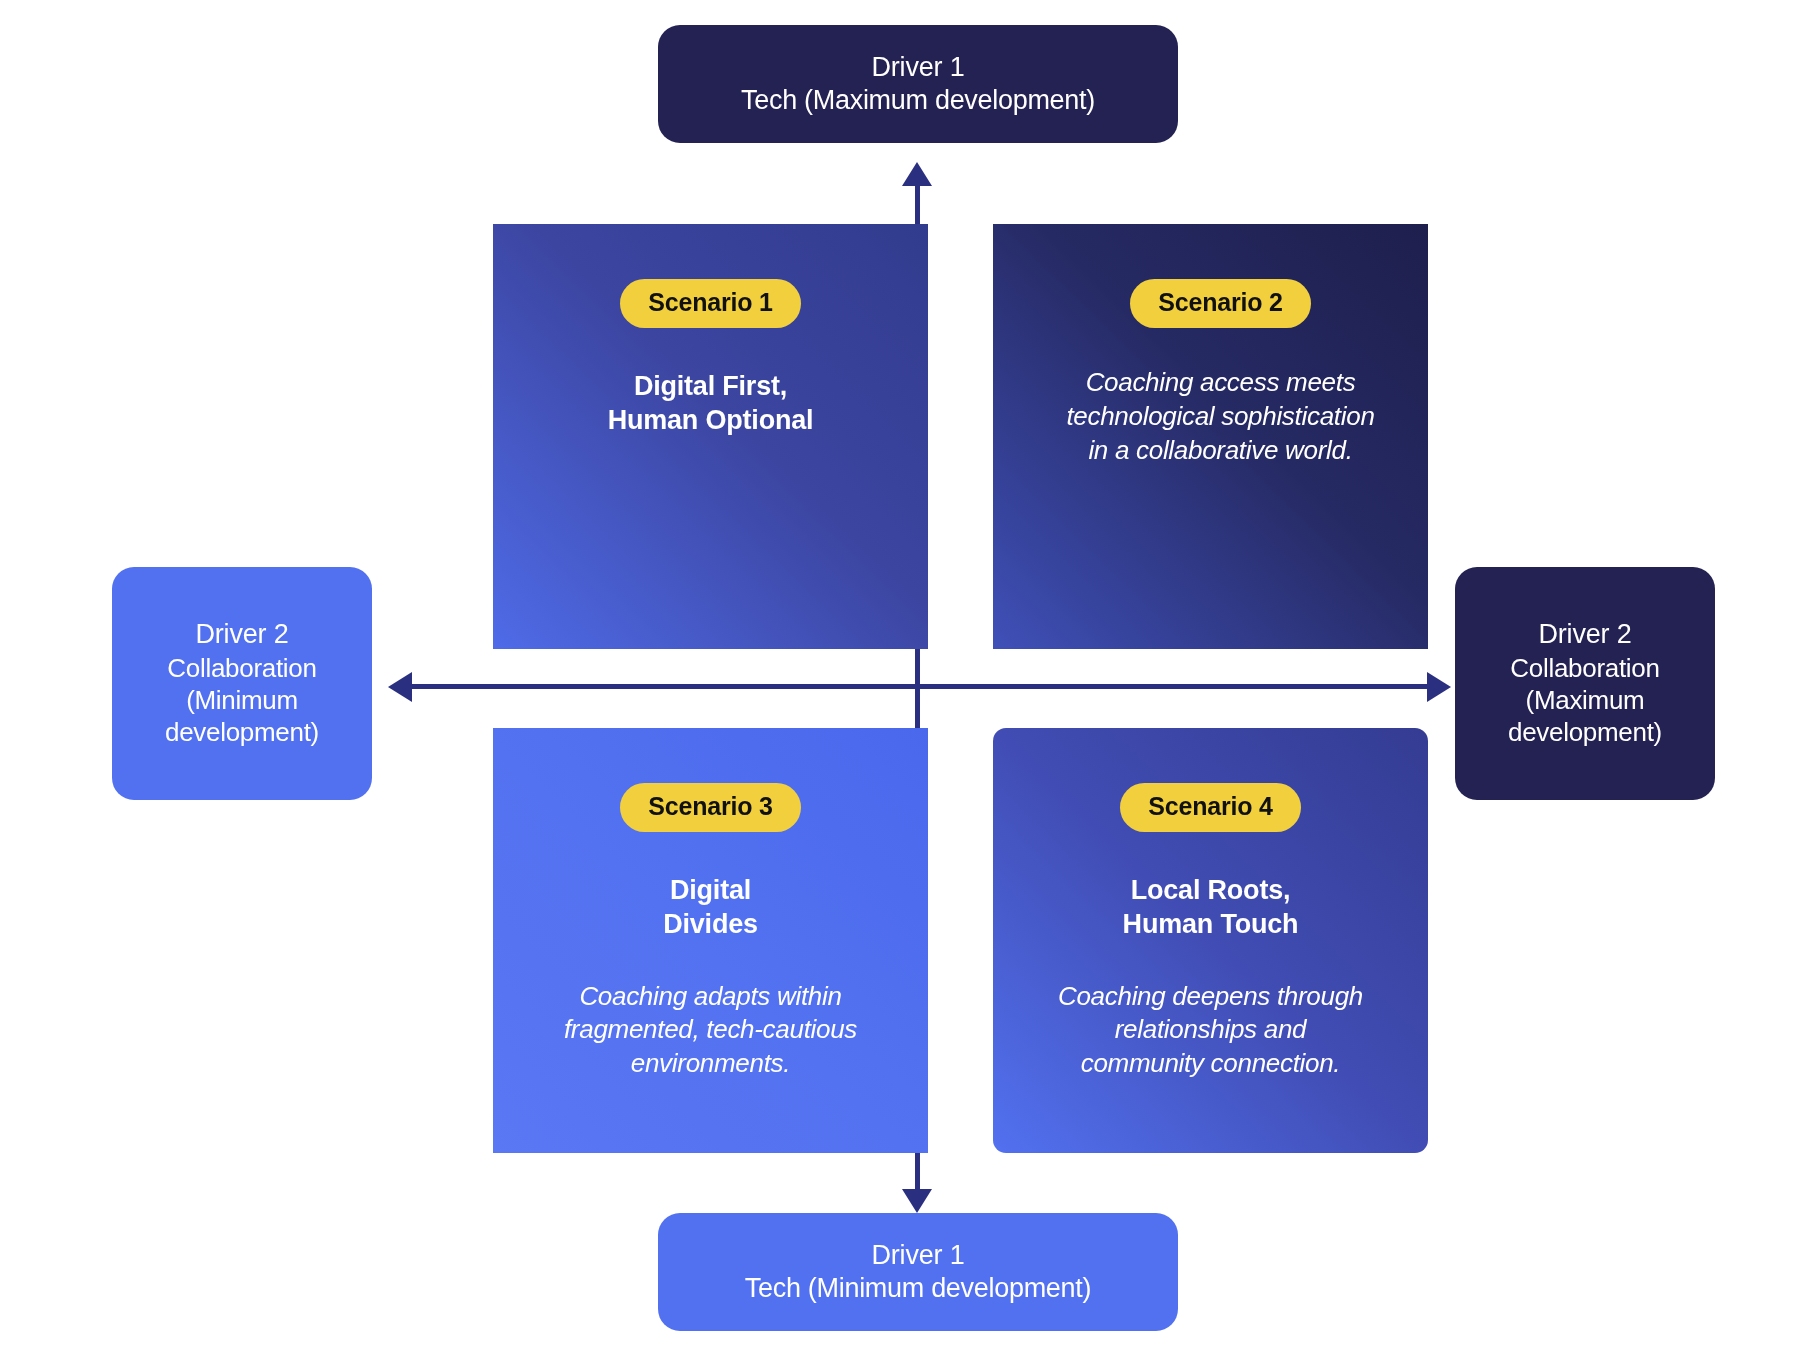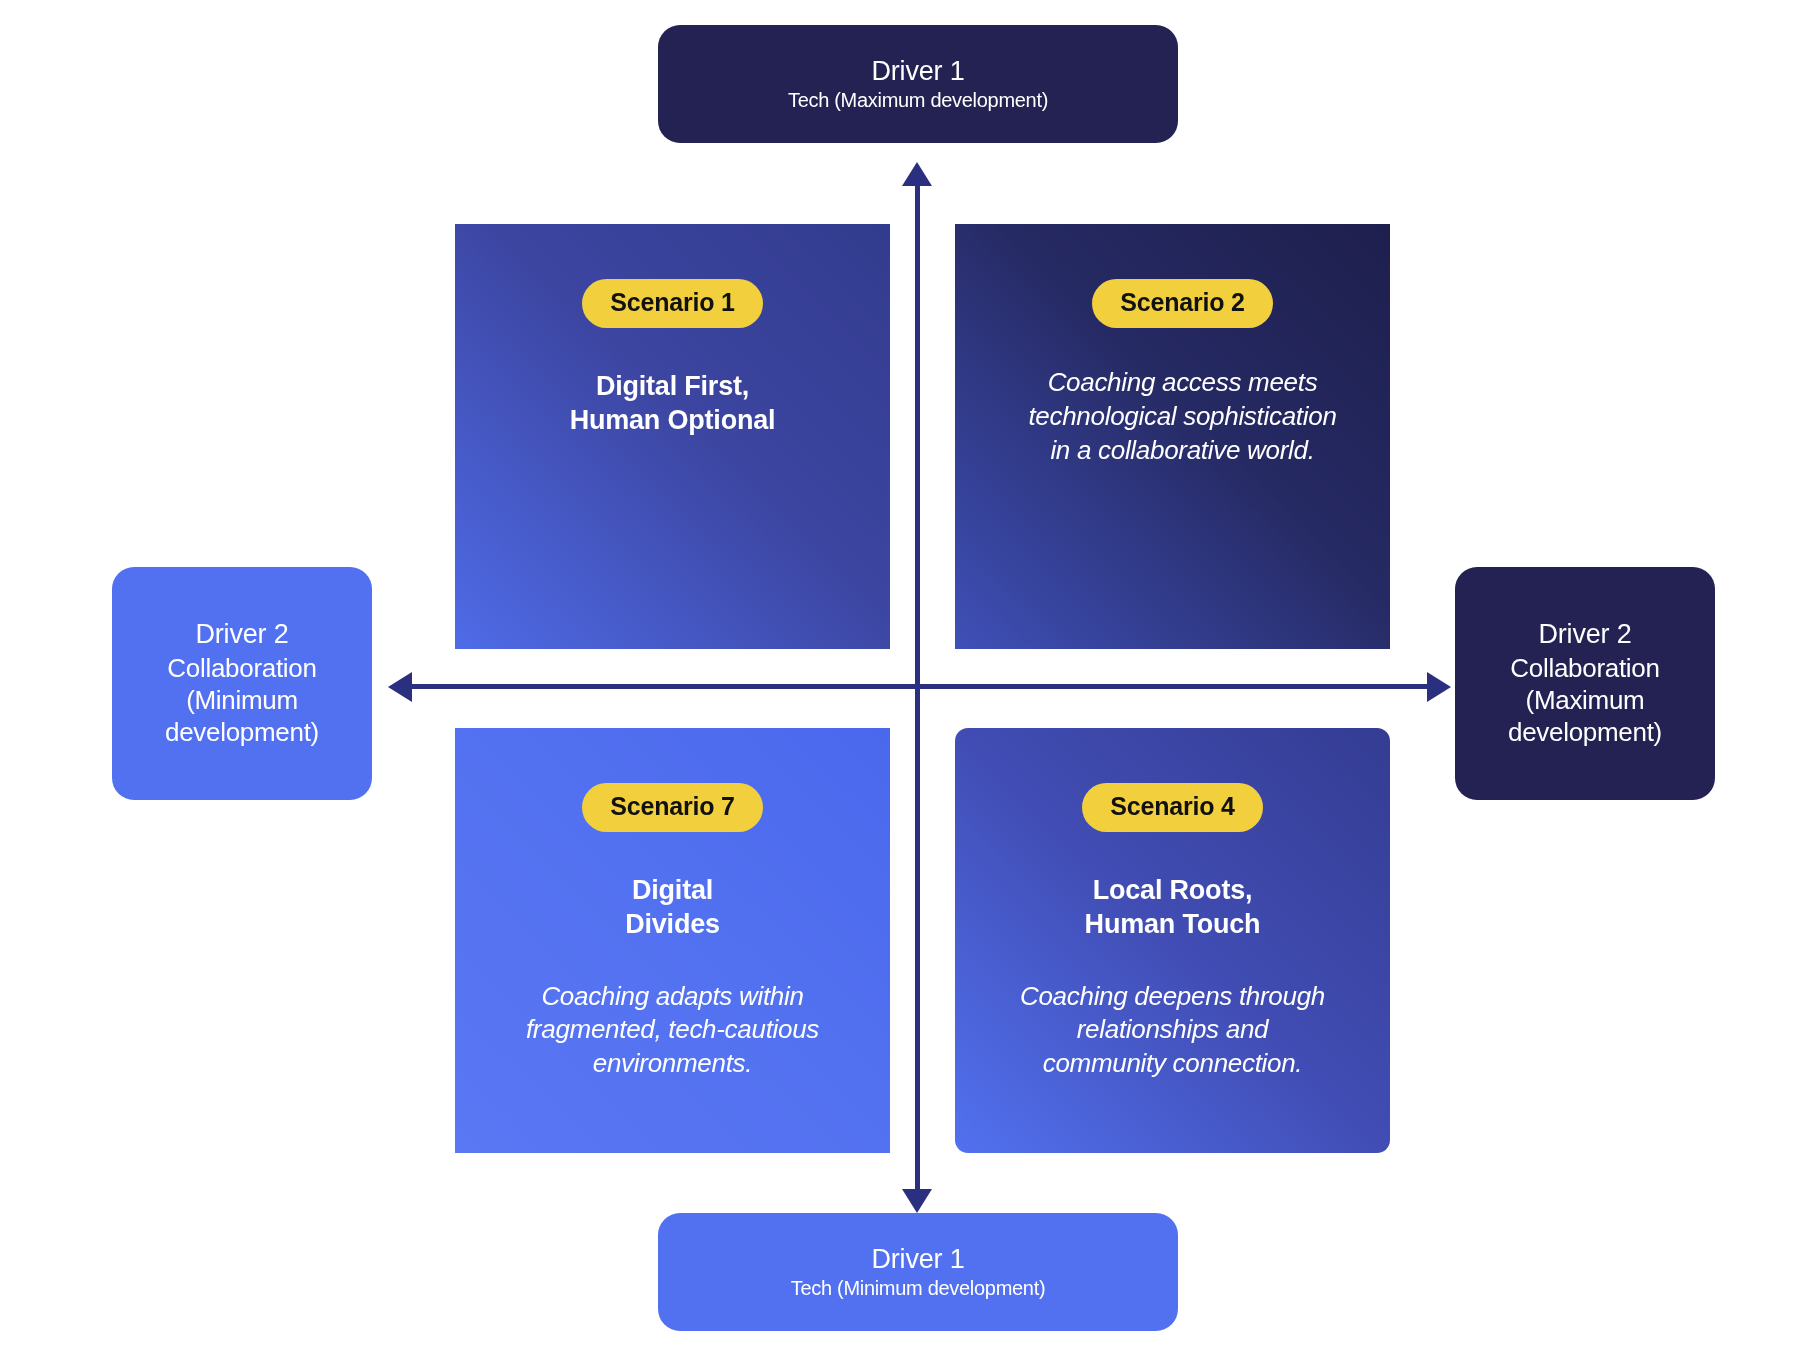--- a/index.html
+++ b/index.html
@@ -30,21 +30,21 @@
     text-align: center;
     line-height: 1.24;
   }
   .driver-box .d-title {
     font-weight: 400;
     font-size: 27px;
     letter-spacing: -0.2px;
   }
   .driver-box .d-sub {
     font-weight: 400;
-    font-size: 20px;
+    font-size: 27px;
     letter-spacing: -0.3px;
   }
 
   #driver-top {
     left: 658px;  top: 25px;
     width: 520px; height: 118px;
     background: #232253;
   }
   #driver-bottom {
     left: 658px;  top: 1213px;
@@ -109,20 +109,21 @@
   .quad {
     position: absolute;
     width: 435px;
     height: 425px;
     display: flex;
     flex-direction: column;
     align-items: center;
     padding: 55px 28px 20px 28px;
     color: #ffffff;
     text-align: center;
+    margin-left: 38px;
   }
   #quad-1 { left: 455px;  top: 224px;  background: linear-gradient(to top right, #4F6BE8 0%, #3C45A0 55%, #323C8E 100%); }
   #quad-2 { left: 955px;  top: 224px;  background: linear-gradient(to top right, #3F50B8 0%, #262A64 55%, #1E1F4D 100%); padding-left: 48px; }
   #quad-3 { left: 455px;  top: 728px;  background: linear-gradient(to top right, #5A77F4 0%, #5271F0 55%, #4A68EC 100%); }
   #quad-4 { left: 955px;  top: 728px;  background: linear-gradient(to bottom left, #343C92 0%, #414DB4 50%, #5271F0 100%); border-radius: 13px; }
 
   .badge {
     background: #F2D03D;
     color: #111111;
     font-weight: 700;
@@ -193,21 +194,21 @@
     <div class="quad-title">Digital First,
 Human Optional</div>
   </div>
 
   <div class="quad" id="quad-2">
     <div class="badge">Scenario 2</div>
     <div class="quad-desc">Coaching access meets technological sophistication in a collaborative world.</div>
   </div>
 
   <div class="quad" id="quad-3">
-    <div class="badge">Scenario 7</div>
+    <div class="badge">Scenario 3</div>
     <div class="quad-title">Digital
 Divides</div>
     <div class="quad-desc">Coaching adapts within fragmented, tech-cautious environments.</div>
   </div>
 
   <div class="quad" id="quad-4">
     <div class="badge">Scenario 4</div>
     <div class="quad-title">Local Roots,
 Human Touch</div>
     <div class="quad-desc">Coaching deepens through relationships and community connection.</div>

